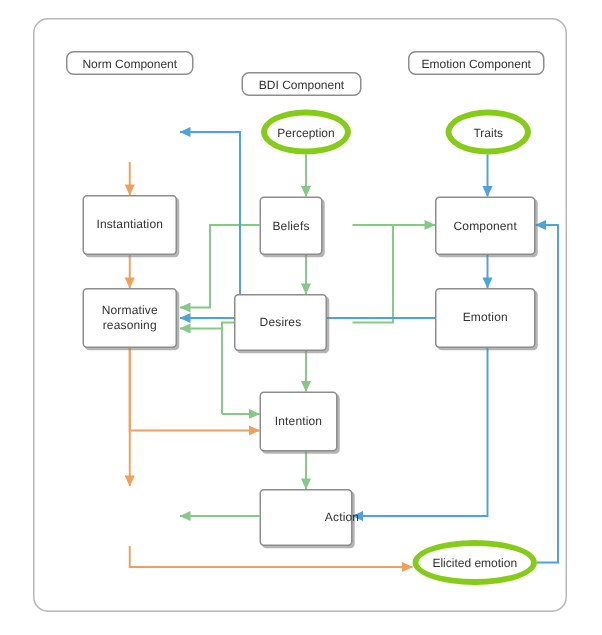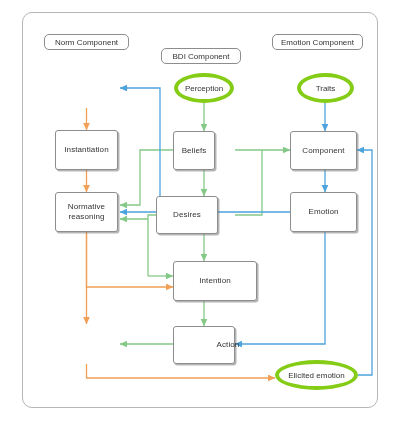--- a/index.html
+++ b/index.html
@@ -91,21 +91,21 @@
 
   <div class="ell" style="left:174px;top:73px;width:60px;height:30px;">
     <span>Perception</span>
   </div>
   <div class="node" style="left:173px;top:131px;width:42px;height:39px;">
     <span>Beliefs</span>
   </div>
   <div class="node" style="left:156px;top:196px;width:62px;height:38px;">
     <span>Desires</span>
   </div>
-  <div class="node" style="left:173px;top:261px;width:84px;height:40px;justify-content:center;">
+  <div class="node" style="left:173px;top:261px;width:52px;height:40px;justify-content:center;">
     <span>Intention</span>
   </div>
   <div class="node" style="left:173px;top:326px;width:62px;height:38px;padding-left:48px;">
     <span>Action</span>
   </div>
 
   <div class="ell" style="left:297px;top:73px;width:57px;height:30px;">
     <span>Traits</span>
   </div>
   <div class="node" style="left:290px;top:131px;width:67px;height:39px;">

